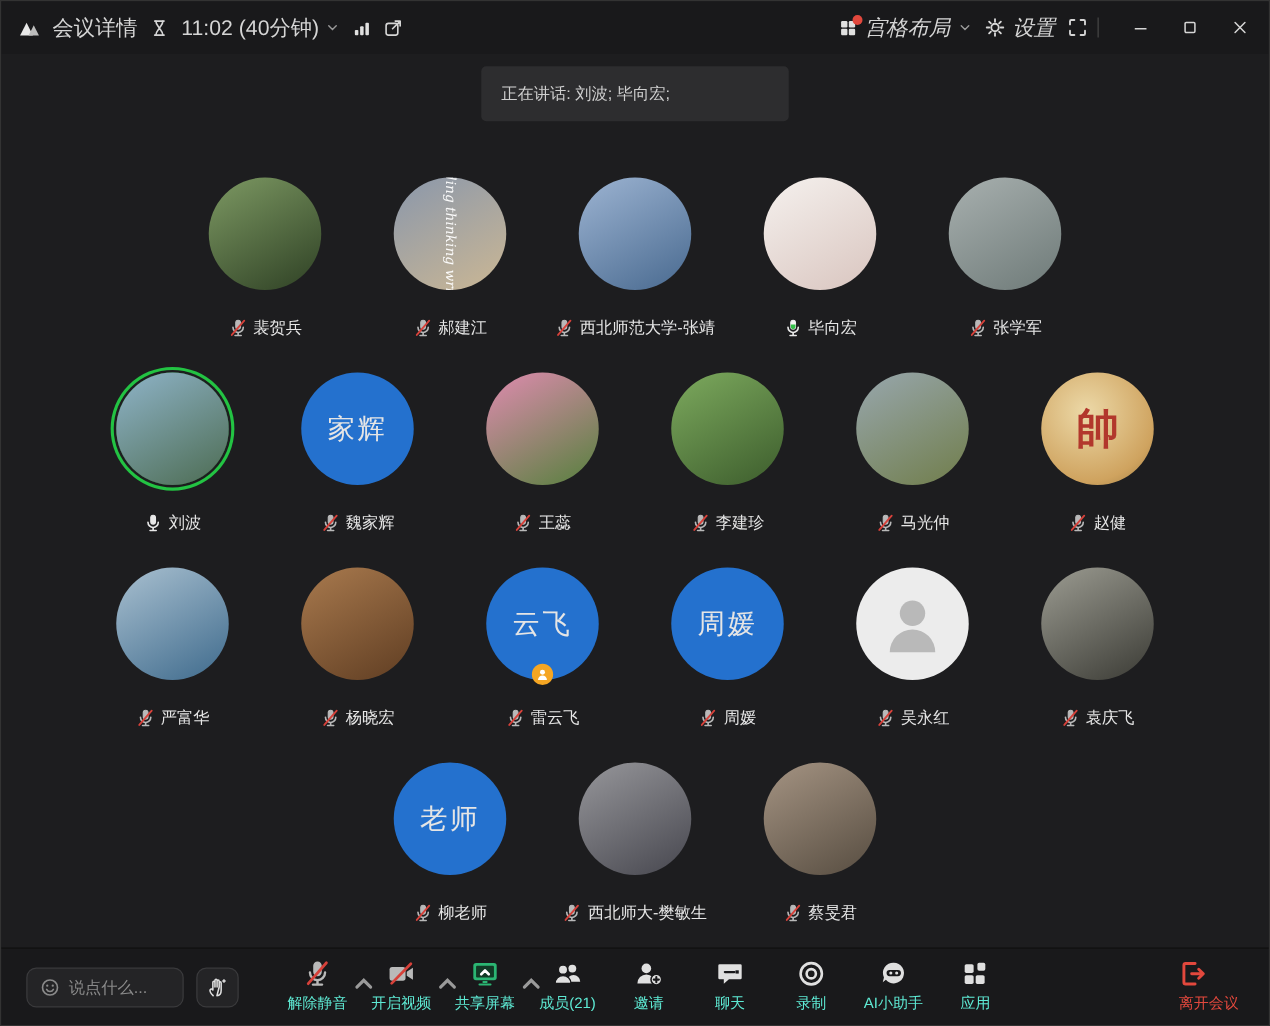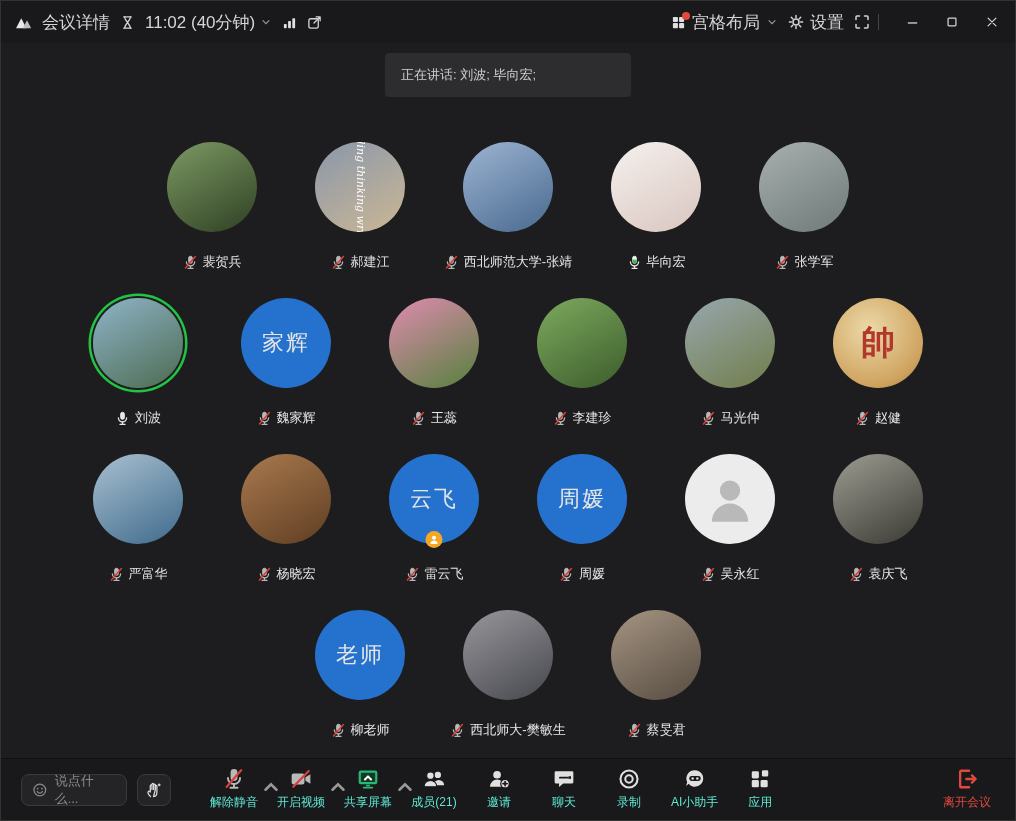--- a/index.html
+++ b/index.html
@@ -13,21 +13,21 @@
   svg.defs { position:absolute; width:0; height:0; }
 
   
   .titlebar { height:42px; flex:0 0 42px; background:#19191B; display:flex; align-items:center;
               padding:0 8px 0 14px; color:#D5D5D5; font-size:17px; }
   .tb-left, .tb-right { display:flex; align-items:center; }
   .tb-left > * { margin-right:10px; }
   .tb-spacer { flex:1; }
   .tb-right > * { margin-left:10px; }
   .tb-text { white-space:nowrap; }
-  .tb-btn { display:flex; align-items:center; gap:6px; cursor:default; }
+  .tb-btn { display:flex; align-items:center; gap:6px; cursor:default;font-style:italic; }
   .layout-icon-wrap { position:relative; }
   .red-dot { position:absolute; top:-3px; right:-4px; width:8px; height:8px;
              border-radius:50%; background:#E2483D; }
   .win-divider { width:1px; height:16px; background:#454545; margin:0 8px; }
   .win-ctl { width:30px; height:28px; display:flex; align-items:center; justify-content:center; }
 
   
   .main { flex:1; background:#1D1D1F; display:flex; flex-direction:column; align-items:center; overflow:hidden; }
   .banner { margin-top:10px; min-width:246px; height:44px; background:#2D2D2F; border-radius:4px;
             display:flex; align-items:center; padding:0 16px; color:#CFCFCF; font-size:13px; }
@@ -47,30 +47,30 @@
   .av-badge { position:absolute; left:50%; transform:translateX(-50%); bottom:-4px; width:17px; height:17px;
               border-radius:50%; background:#F5A623; display:flex; align-items:center; justify-content:center; }
   .av-badge svg { width:11px; height:11px; color:#fff; }
   .p-nameline { margin-top:21px; height:18px; display:flex; align-items:center; gap:5px;
                 color:#E6E6E6; font-size:13px; white-space:nowrap; }
   .p-mic { width:15px; height:15px; flex:0 0 15px; }
 
   
   .toolbar { height:62px; flex:0 0 62px; background:#19191B; border-top:1px solid #101010;
              display:flex; align-items:center; padding:0 20px; }
-  .chat-input { width:106px; height:32px; background:#242426; border:1px solid #3A3A3C; border-radius:8px;
+  .chat-input { width:126px; height:32px; background:#242426; border:1px solid #3A3A3C; border-radius:8px;
                 display:flex; align-items:center; gap:7px; padding:0 10px; color:#8A8A8A; font-size:13px; }
   .hand-btn { width:34px; height:32px; margin-left:10px; background:#242426; border:1px solid #3A3A3C;
               border-radius:8px; display:flex; align-items:center; justify-content:center; color:#E0E0E0; }
   .tb-group { display:flex; margin-left:34px; gap:9px; }
   .tool-btn { min-width:56px; padding:0 5px; display:flex; flex-direction:column; align-items:center;
               gap:4px; color:#5eead4; font-size:12px; position:relative; cursor:default; }
   .tool-btn .ic { width:22px; height:22px; }
   .tool-caret { position:absolute; top:8px; right:-7px; width:10px; height:10px; color:#9A9A9A; }
-  .leave-btn { margin-left:auto; display:flex; flex-direction:column; align-items:center; gap:4px;
+  .leave-btn { margin-left:auto; display:flex; flex-direction:column; align-items:flex-start; gap:4px;
                color:#E2483D; font-size:12px; padding:0 4px; }
   .leave-btn .ic { width:22px; height:22px; }
   .tool-label { white-space:nowrap; }
 </style>
 </head>
 <body>
 
 <svg class="defs" aria-hidden="true">
   <defs>
     <linearGradient id="micgrad" x1="0" y1="0" x2="0" y2="1">

